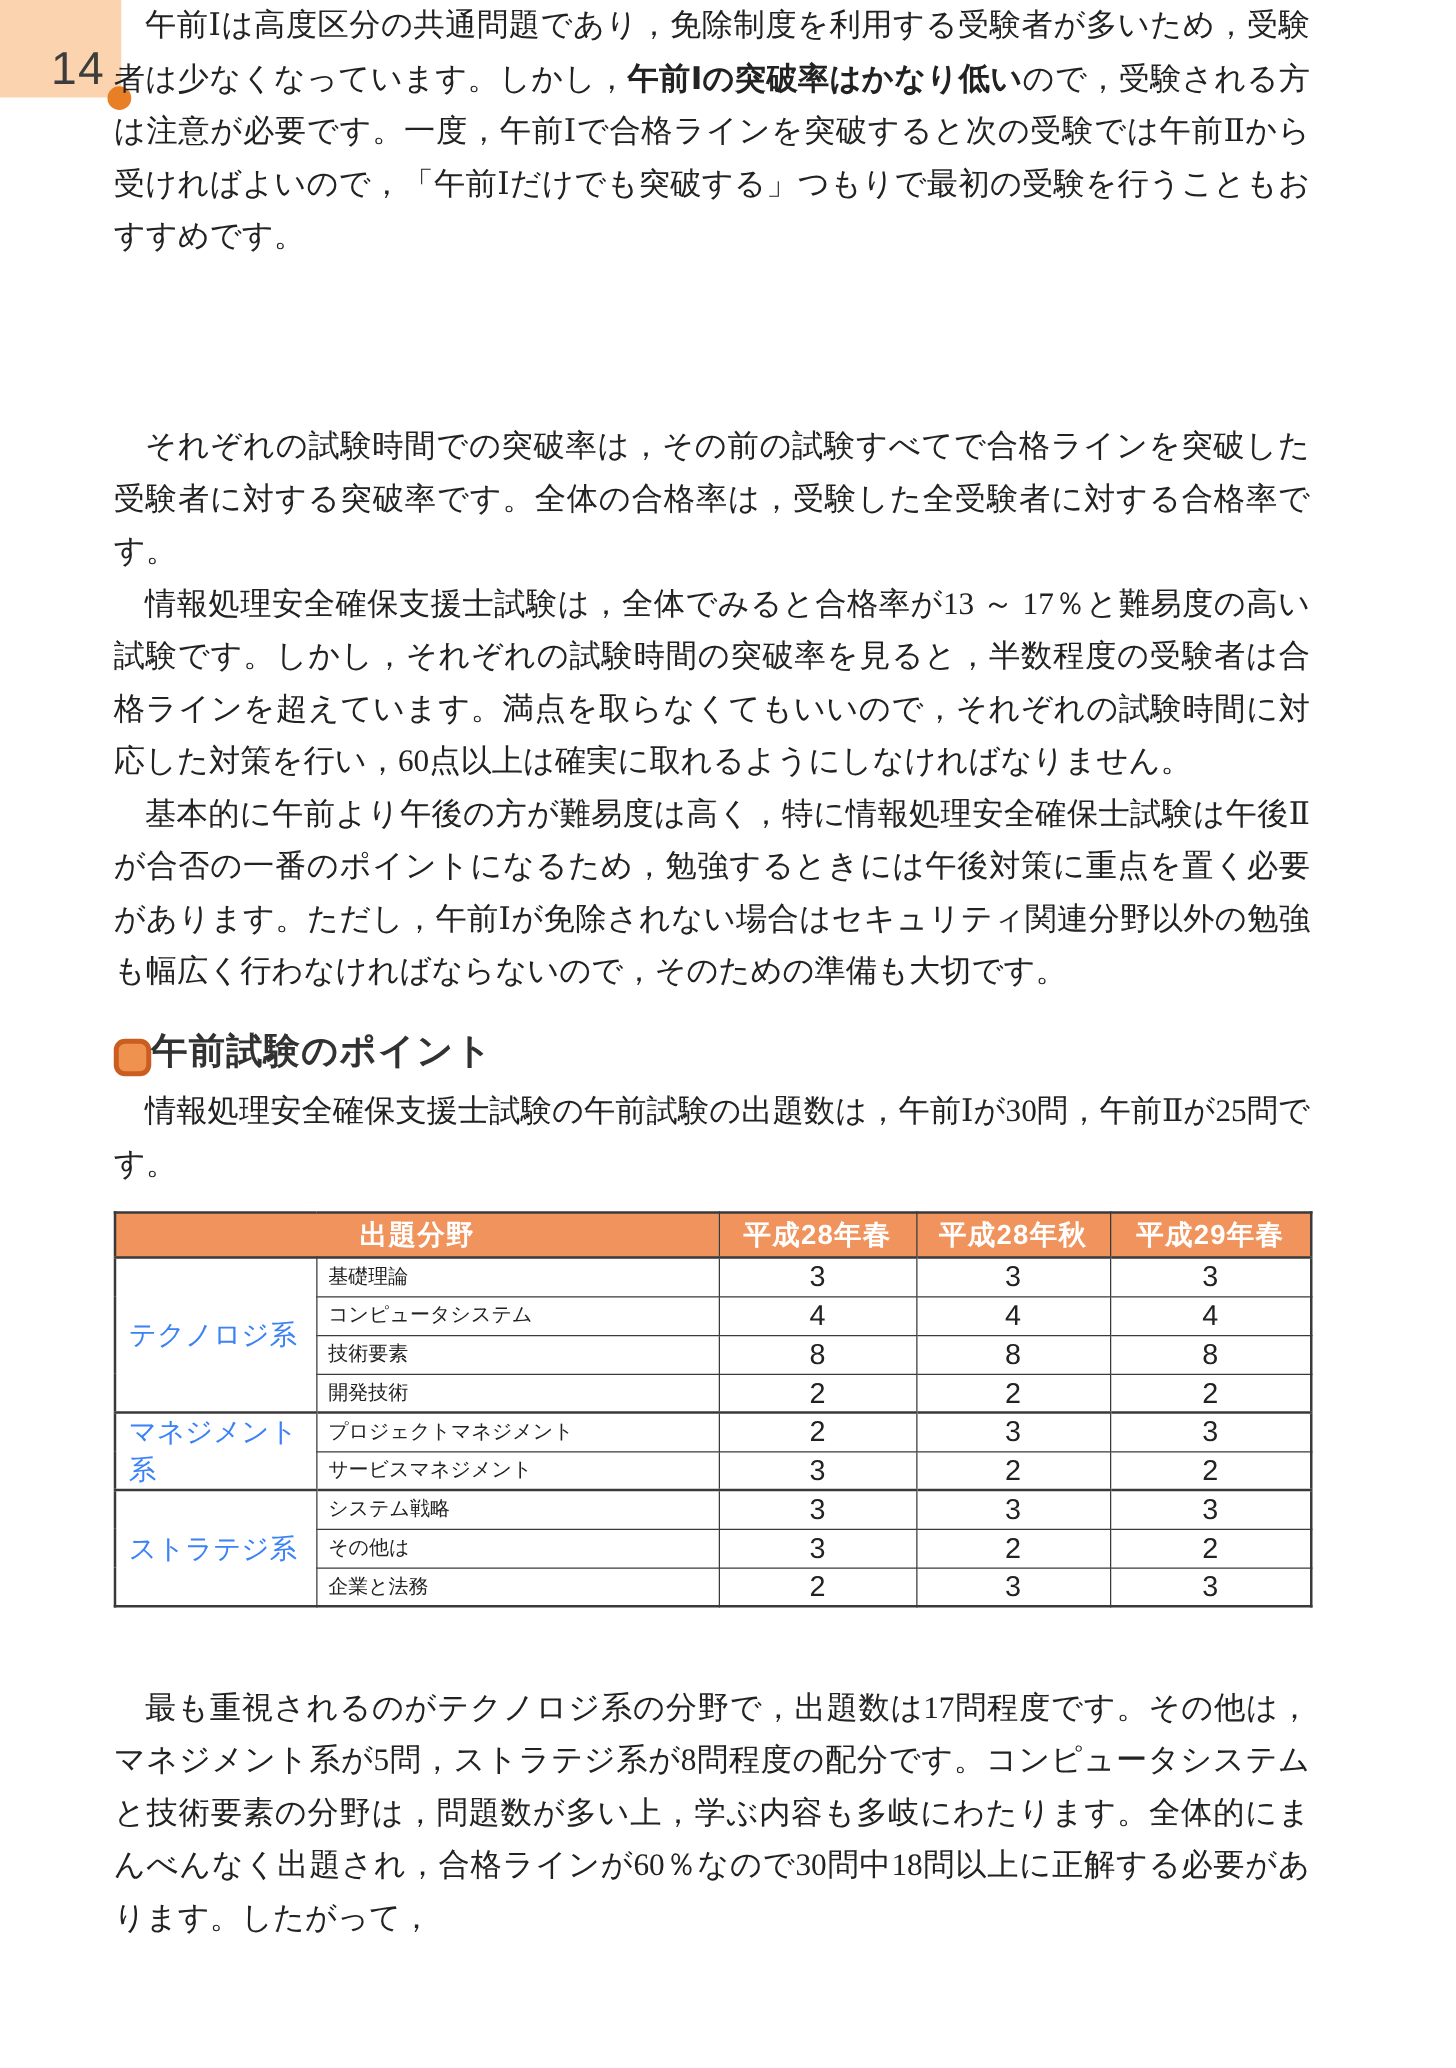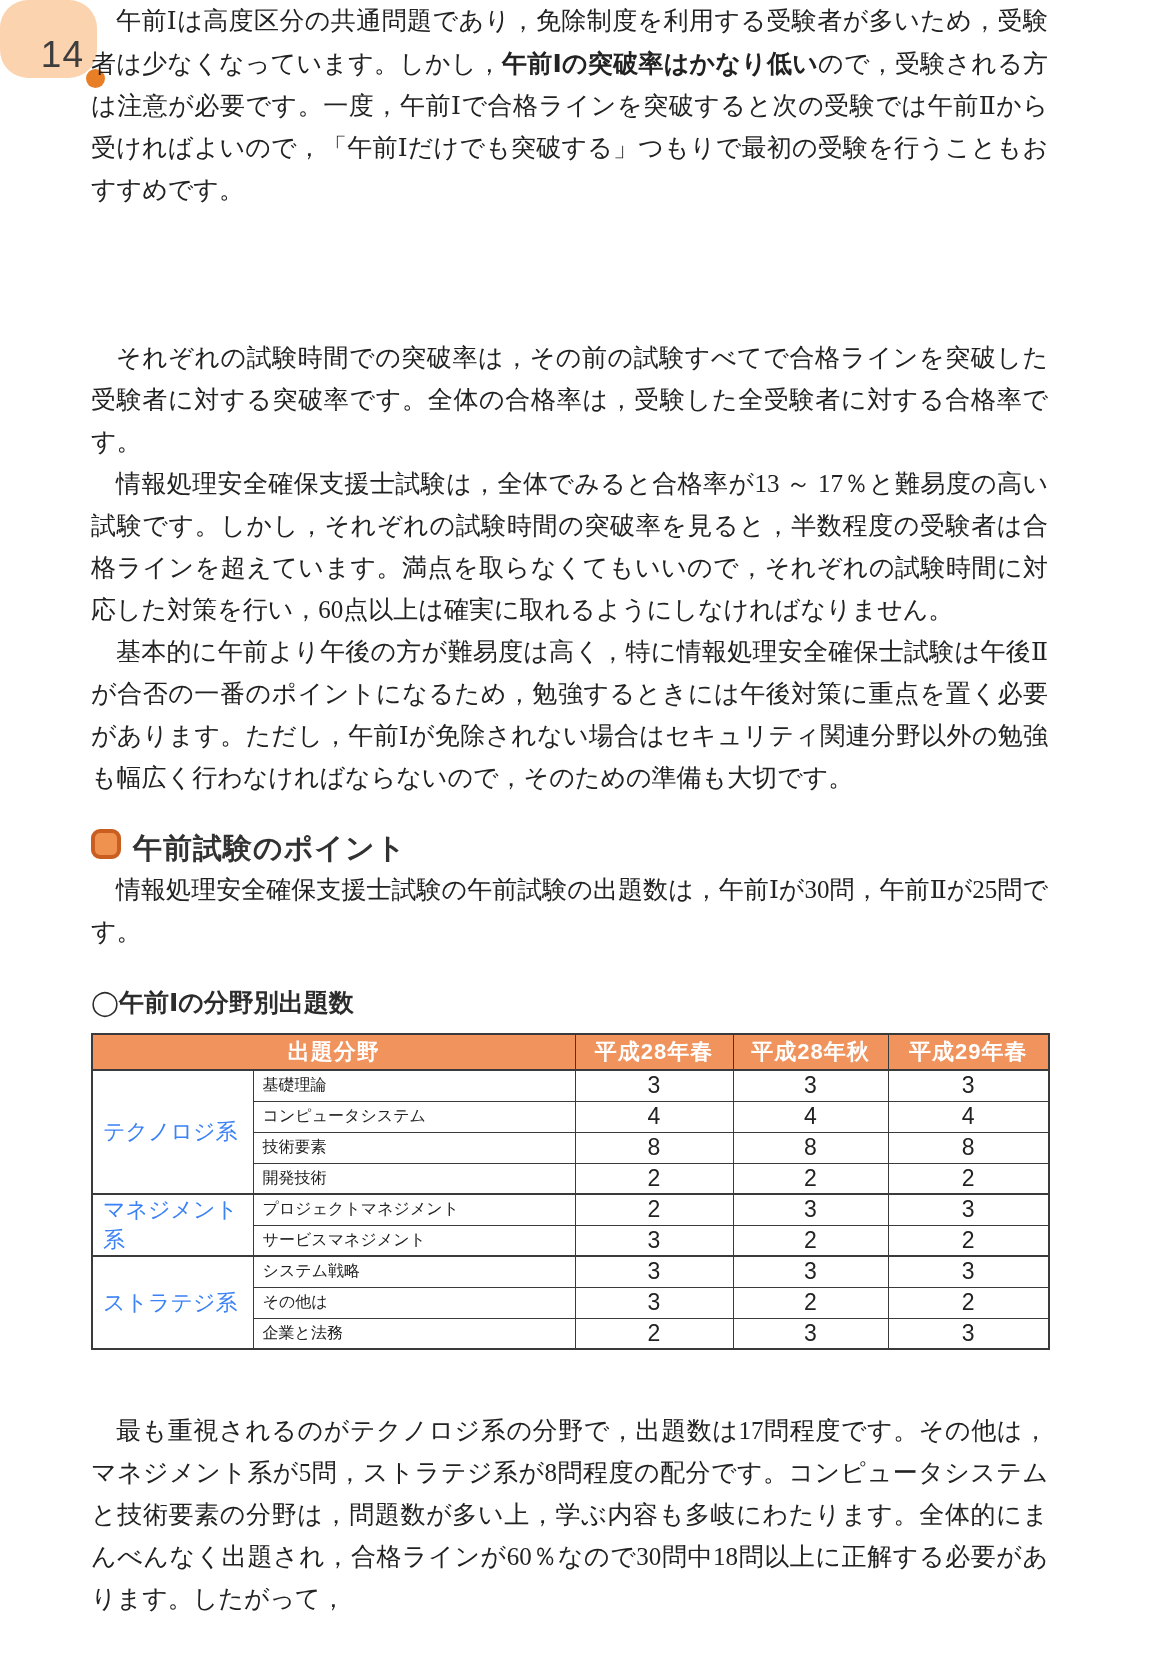--- a/index.html
+++ b/index.html
@@ -11,21 +11,20 @@
     overflow: hidden;
     font-family: "Liberation Serif", "DejaVu Serif", serif;
   }
 
   
   .page-tab {
     position: absolute;
     left: 0; top: 0;
     width: 97px; height: 78px;
     background: #fbd3ae;
-    border-radius: 28px;
   }
   .page-num {
     position: absolute;
     right: 13px; bottom: 2px;
     font-family: "Liberation Sans", "DejaVu Sans", sans-serif;
     font-weight: 300;
     font-size: 37px;
     letter-spacing: 1px;
     color: #3d3d3d;
   }
@@ -53,22 +52,21 @@
   }
   .p-first { margin-top: 126px; }
   .emph {
     font-family: "Liberation Sans", "DejaVu Sans", sans-serif;
     font-weight: bold;
   }
 
   
   .section-heading {
     display: flex;
-    align-items: flex-start;
-    gap: 12px;
+    align-items: flex-end;
     margin-top: 30px;
     margin-bottom: 8px;
     height: 32px;
   }
   .heading-icon {
     width: 22px; height: 22px;
     background: #ef914f;
     border: 4px solid #ca5d20;
     border-radius: 9px;
     flex: 0 0 auto;
@@ -161,21 +159,20 @@
     <p class="body">基本的に午前より午後の方が難易度は高く，特に情報処理安全確保士試験は午後Ⅱが合否の一番のポイントになるため，勉強するときには午後対策に重点を置く必要があります。ただし，午前Ⅰが免除されない場合はセキュリティ関連分野以外の勉強も幅広く行わなければならないので，そのための準備も大切です。</p>
 
     <div class="section-heading">
       <span class="heading-icon"></span>
       <h2 class="heading-text">午前試験のポイント</h2>
     </div>
 
     <p class="body">情報処理安全確保支援士試験の午前試験の出題数は，午前Ⅰが30問，午前Ⅱが25問です。</p>
 
 
-    <div class="table-caption">◯午前Ⅰの分野別出題数</div>
 
     <table class="q-table">
       <colgroup>
         <col class="c-group">
           <col class="c-cat">
           <col class="c-v1">
           <col class="c-v2">
           <col class="c-v3">
       </colgroup>
       <thead>

